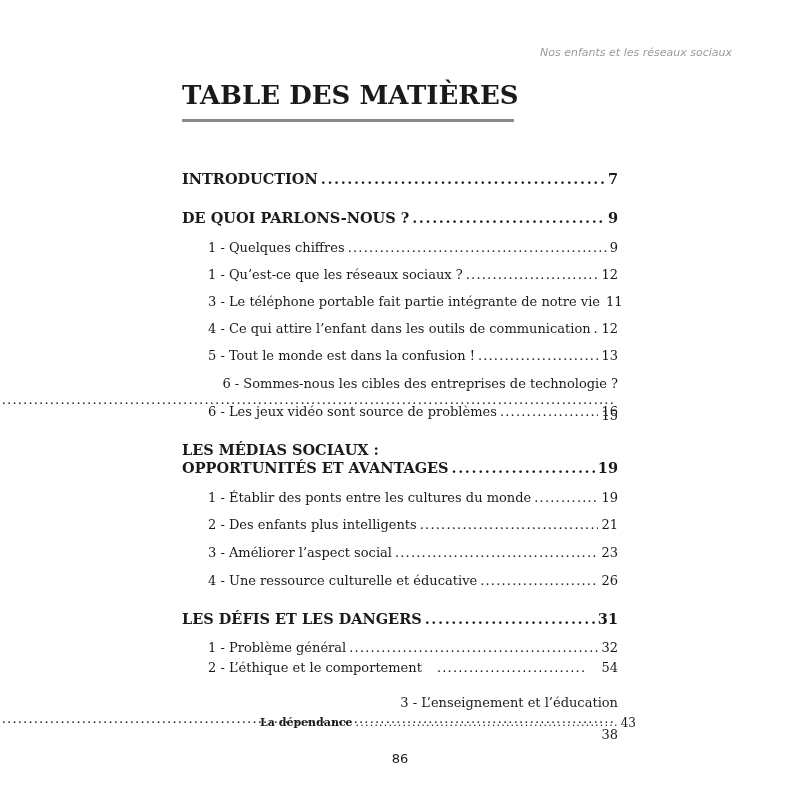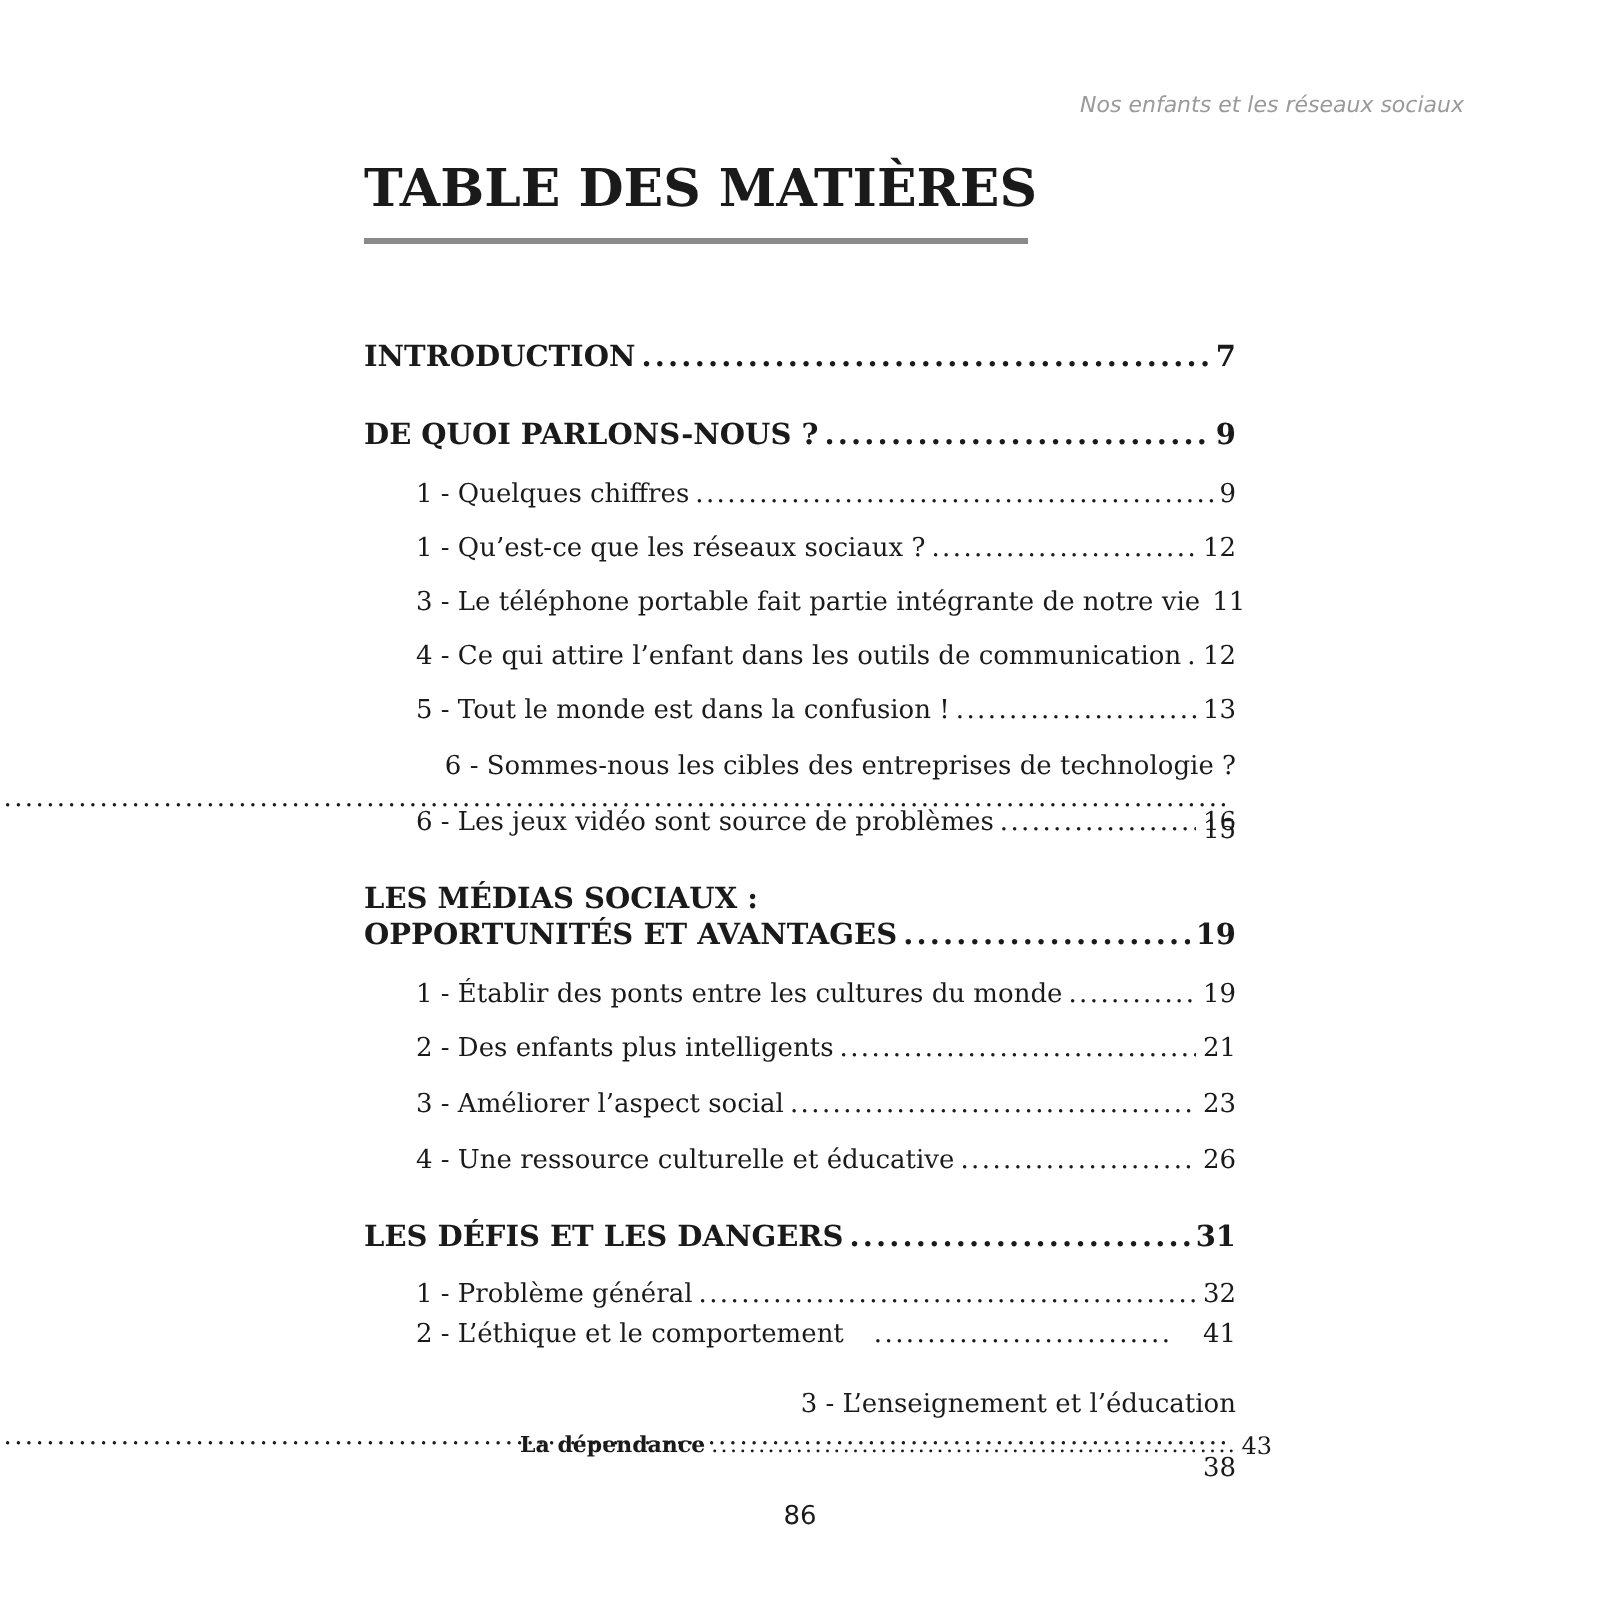--- a/index.html
+++ b/index.html
@@ -213,21 +213,21 @@
   </div>
 
   <div class="entry section" style="top:640px;">
     <span class="label">1 - Problème général</span>
     <span class="leader"></span>
     <span class="page">32</span>
   </div>
   <div class="entry section" style="top:660px;gap:12px;">
     <span class="label">2 - L’éthique et le comportement</span>
     <span class="leader"></span>
-    <span class="page">41</span>
+    <span class="page">54</span>
   </div>
   <div class="entry section" style="top:695px;flex-direction:column;">
     <span class="label">3 - L’enseignement et l’éducation</span>
     <span class="leader"></span>
     <span class="page">38</span>
   </div>
   <div class="entry subsection" style="top:716px;">
     <span class="label">La dépendance</span>
     <span class="leader"></span>
     <span class="page">43</span>

